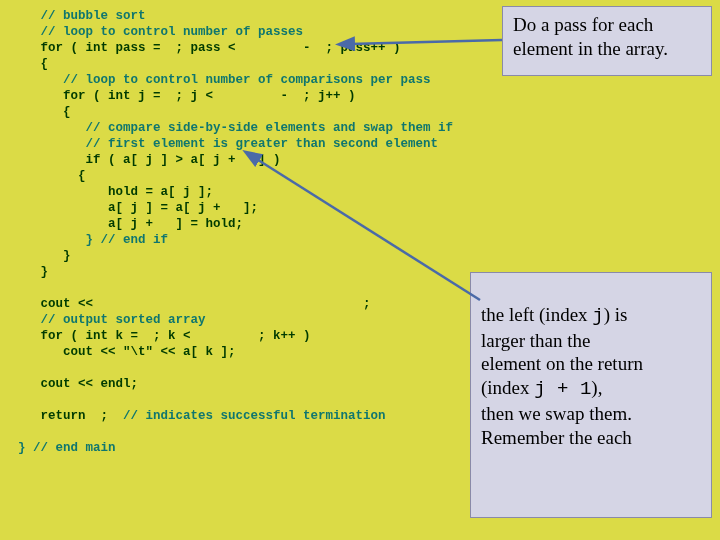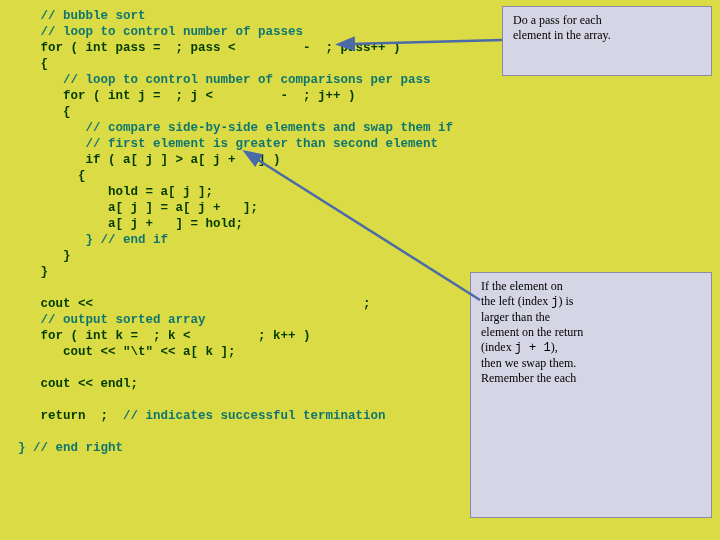--- a/index.html
+++ b/index.html
@@ -26,21 +26,21 @@
     white-space: pre;
     font-family: "Courier New", monospace;
   }
   .cm { color: #0f766e; }
   .annot {
     position: absolute;
     background: #d5d5e5;
     border: 1px solid #8a8aa8;
     padding: 6px 10px;
     font-family: "Times New Roman", serif;
-    font-size: 12px;
+    font-size: 19px;
     line-height: 1.25;
     color: #000;
   }
   .annot .mono {
     font-family: "Courier New", monospace;
   }
   #annot1 {
     top: 6px;
     right: 8px;
     width: 188px;
@@ -84,29 +84,29 @@
 <span></span>
 <span>   cout &lt;&lt;                                    ;</span>
 <span class="cm">   // output sorted array</span>
 <span>   for ( int k =  ; k &lt;         ; k++ )</span>
 <span>      cout &lt;&lt; "\t" &lt;&lt; a[ k ];</span>
 <span></span>
 <span>   cout &lt;&lt; endl;</span>
 <span></span>
 <span>   return  ; </span><span class="cm"> // indicates successful termination</span>
 <span></span>
-<span class="cm">} // end right</span></div>
+<span class="cm">} // end main</span></div>
 
 <div id="annot1" class="annot">
   <span>Do a pass for each</span><br>
   <span>element in the array.</span>
 </div>
 
 <div id="annot2" class="annot">
-  <span>If the element on</span><br>
+  <br>
   <span>the left (index </span><span class="mono">j</span><span>) is</span><br>
   <span>larger than the</span><br>
   <span>element on the return</span><br>
   <span>(index </span><span class="mono">j + 1</span><span>),</span><br>
   <span>then we swap them.</span><br>
   <span>Remember the each</span><br>
 </div>
 
 <svg class="arrows">
   <defs>

